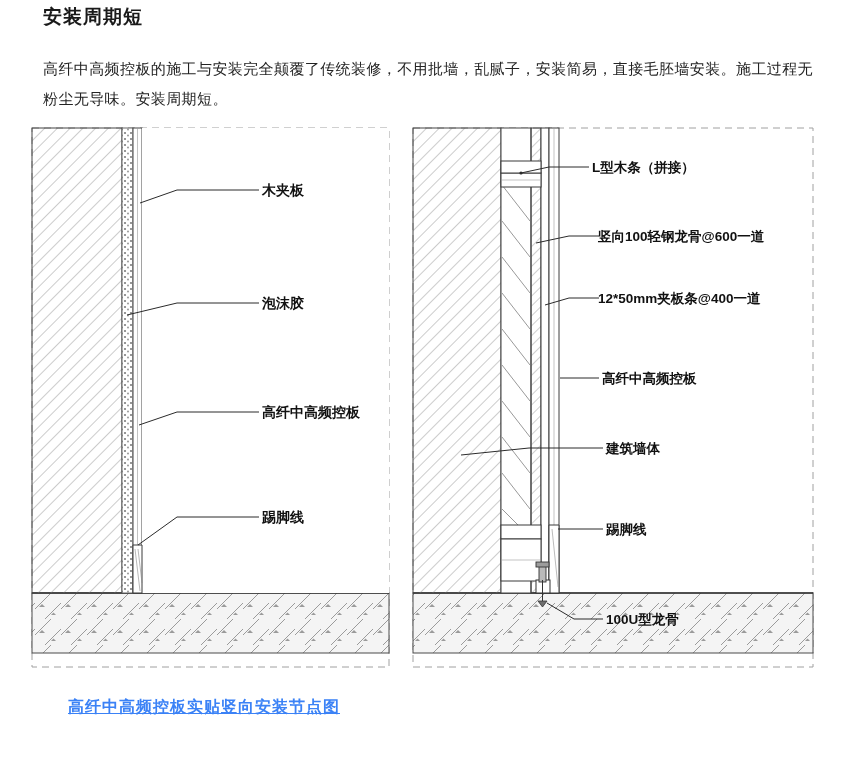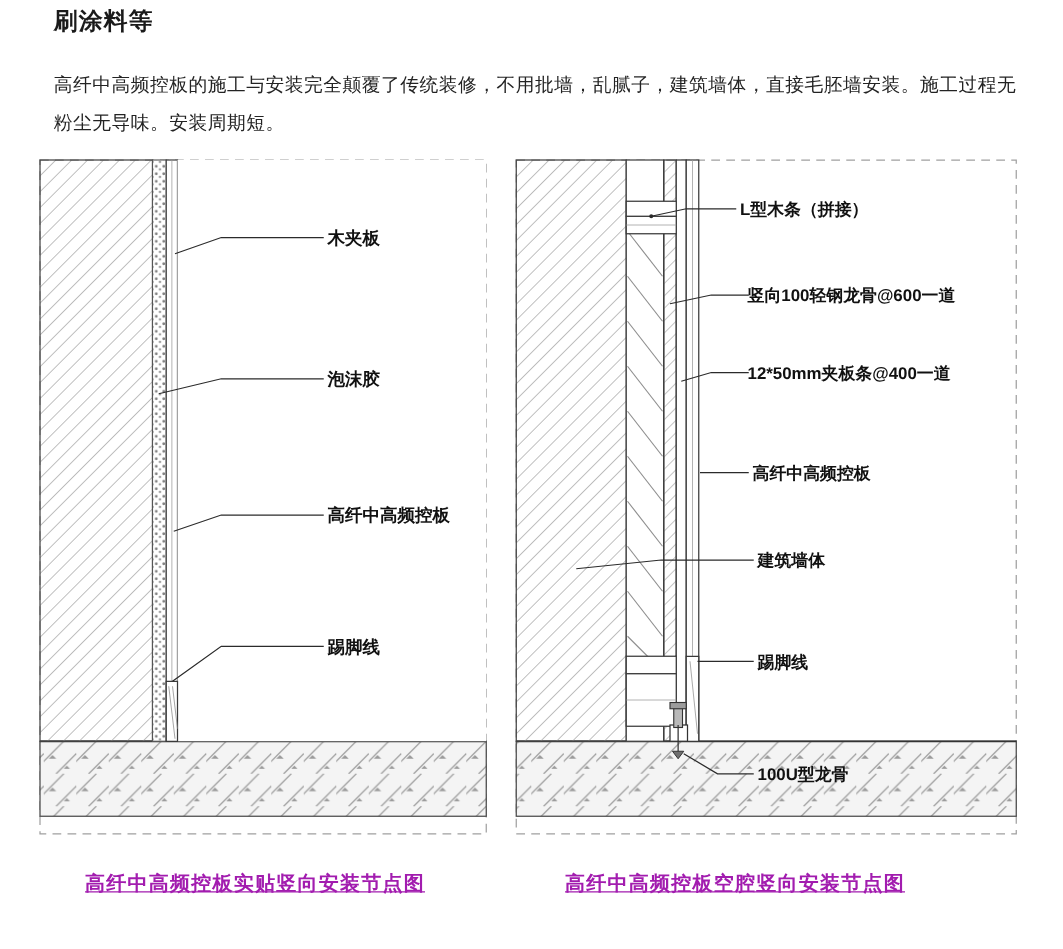--- a/index.html
+++ b/index.html
@@ -43,43 +43,43 @@
     position: absolute;
     left: 9px;
     top: 125px;
     width: 810px;
     height: 545px;
   }
   .caption {
     position: absolute;
     font-size: 16px;
     font-weight: bold;
-    color: #a21caf;
+    color: #3b82f6;
     letter-spacing: 1px;
     text-decoration: underline;
     white-space: nowrap;
   }
   .caption-left {
     left: 68px;
     top: 697px;
   }
   .caption-right {
     left: 452px;
     top: 697px;
   }
   svg { display: block; }
 </style>
 </head>
 <body>
 
 <div class="page">
 
-  <div class="heading">刷涂料等</div>
-
-  <div class="intro">高纤中高频控板的施工与安装完全颠覆了传统装修，不用批墙，乱腻子，建筑墙体，直接毛胚墙安装。施工过程无粉尘无导味。安装周期短。</div>
+  <div class="heading">安装周期短</div>
+
+  <div class="intro">高纤中高频控板的施工与安装完全颠覆了传统装修，不用批墙，乱腻子，安装简易，直接毛胚墙安装。施工过程无粉尘无导味。安装周期短。</div>
 
   <div class="figure-area">
     <svg width="810" height="545" viewBox="0 0 810 545">
       <defs>
         <pattern id="hatch45" width="10" height="10" patternUnits="userSpaceOnUse" patternTransform="rotate(45)">
           <line x1="0" y1="0" x2="0" y2="10" stroke="#8a8a8a" stroke-width="1"></line>
         </pattern>
         <pattern id="hatchWall" width="9" height="9" patternUnits="userSpaceOnUse" patternTransform="rotate(45)">
           <line x1="0" y1="0" x2="0" y2="9" stroke="#9a9a9a" stroke-width="1"></line>
         </pattern>
@@ -207,15 +207,14 @@
       <g font-family="&quot;Liberation Sans&quot;, sans-serif" font-size="14" font-weight="bold" fill="#111">
         <text x="253" y="70">木夹板</text>
         <text x="253" y="183">泡沫胶</text>
         <text x="253" y="292">高纤中高频控板</text>
         <text x="253" y="397">踢脚线</text>
       </g>
     </svg>
   </div>
 
   <div class="caption caption-left">高纤中高频控板实贴竖向安装节点图</div>
-  <div class="caption caption-right">高纤中高频控板空腔竖向安装节点图</div>
 
 </div>
 
 </body></html>

